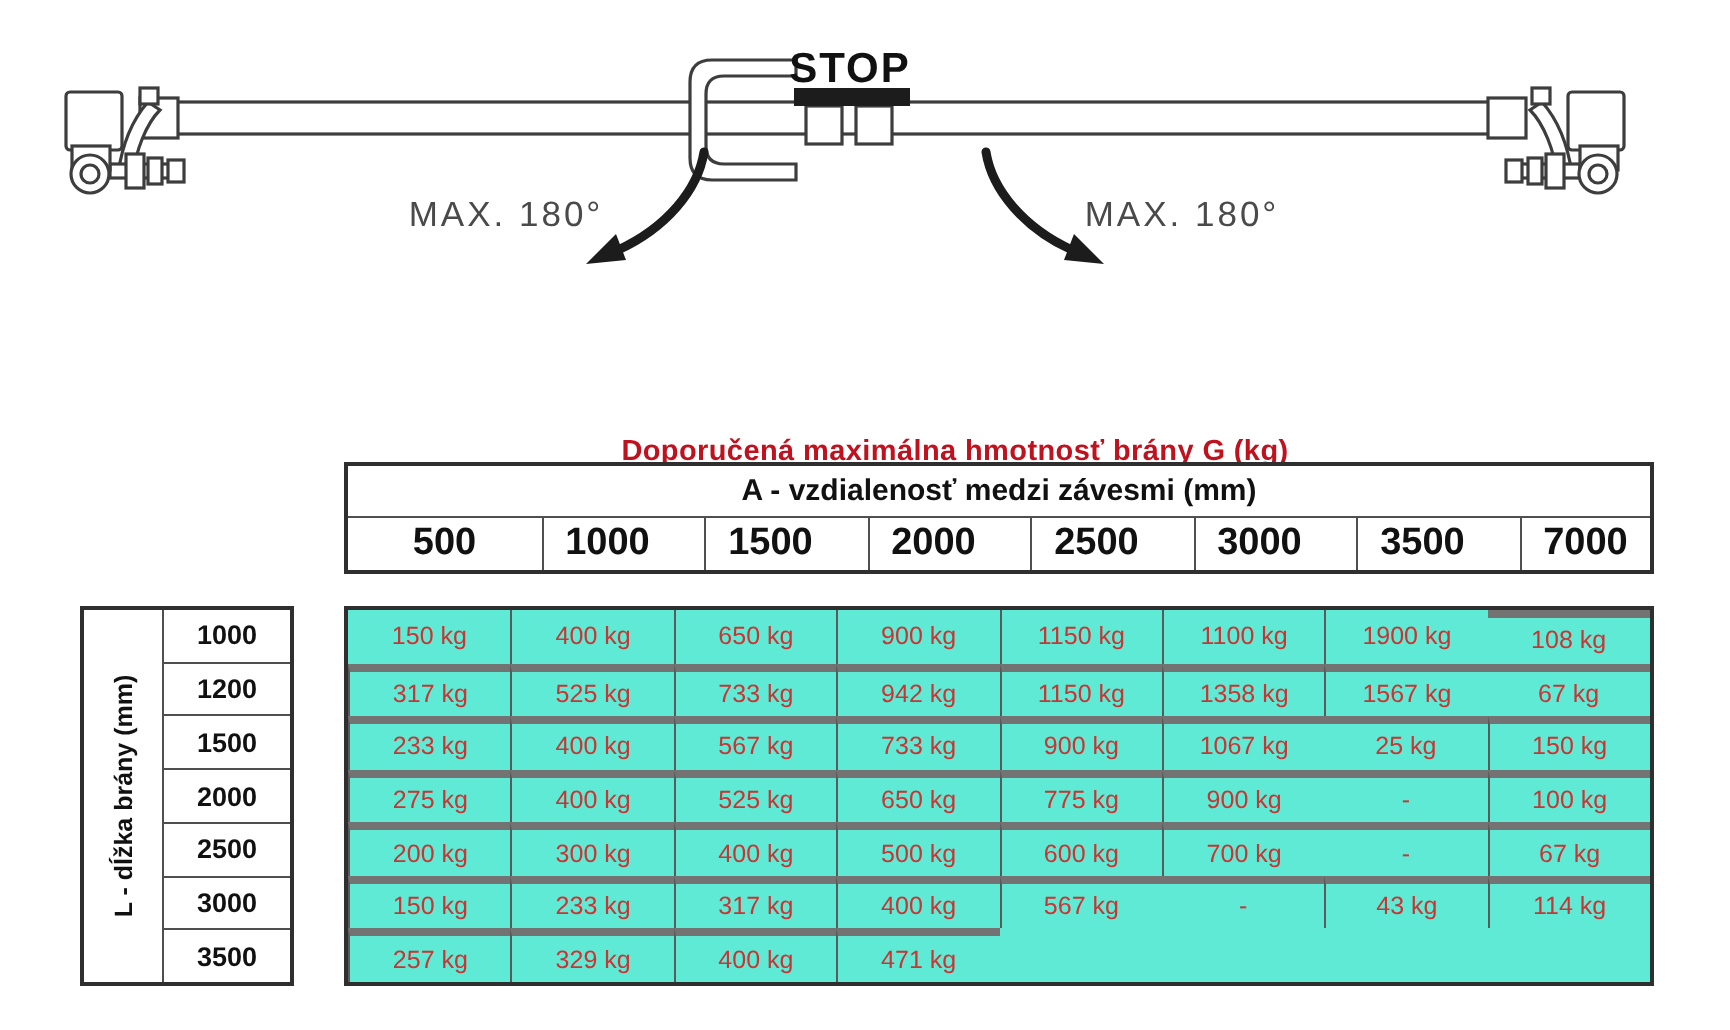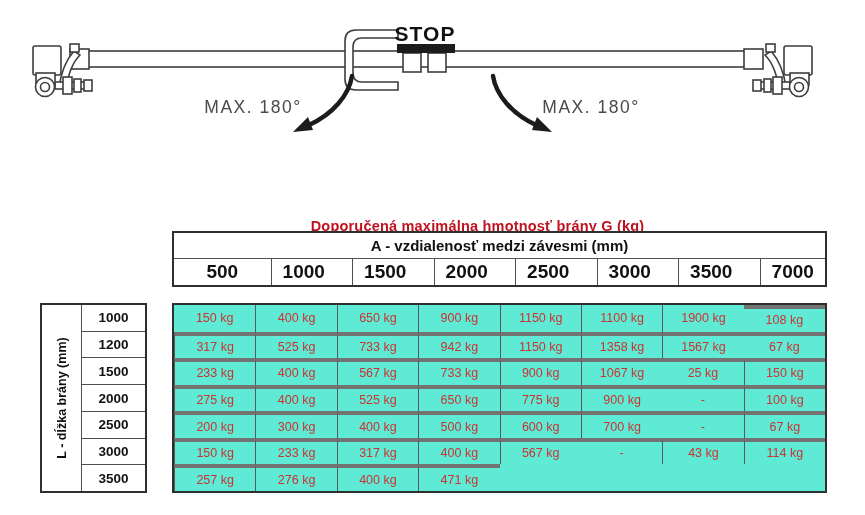--- a/index.html
+++ b/index.html
@@ -200,16 +200,16 @@
     <div class="cell">67 kg</div>
     <div class="cell">150 kg</div>
     <div class="cell">233 kg</div>
     <div class="cell">317 kg</div>
     <div class="cell">400 kg</div>
     <div class="cell">567 kg</div>
     <div class="cell c0">-</div>
     <div class="cell">43 kg</div>
     <div class="cell">114 kg</div>
     <div class="cell">257 kg</div>
-    <div class="cell">276 kg</div>
+    <div class="cell">329 kg</div>
     <div class="cell">400 kg</div>
     <div class="cell">471 kg</div>
   </div>
 
 </body></html>

